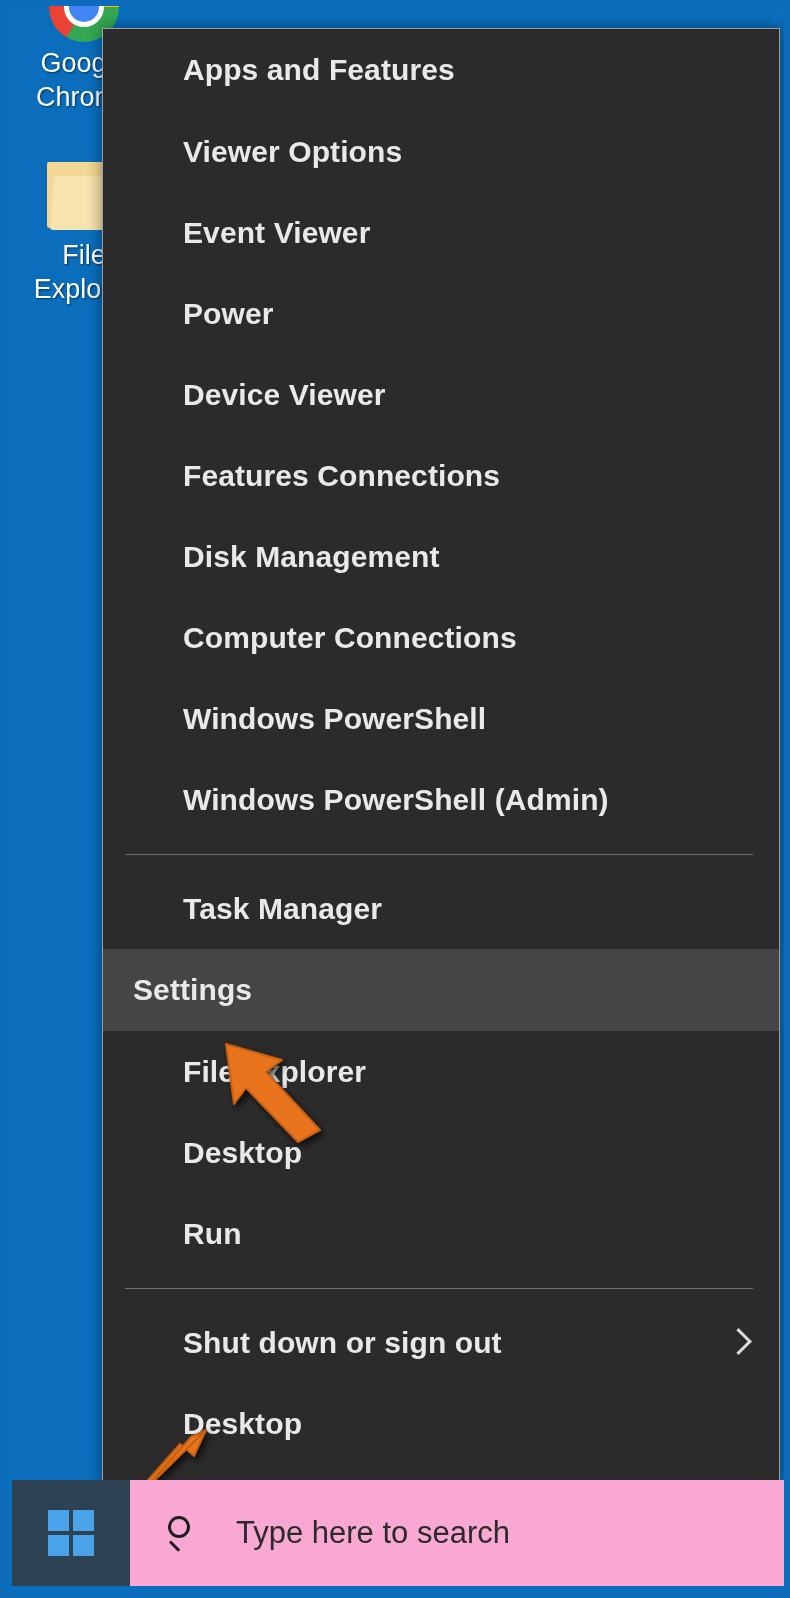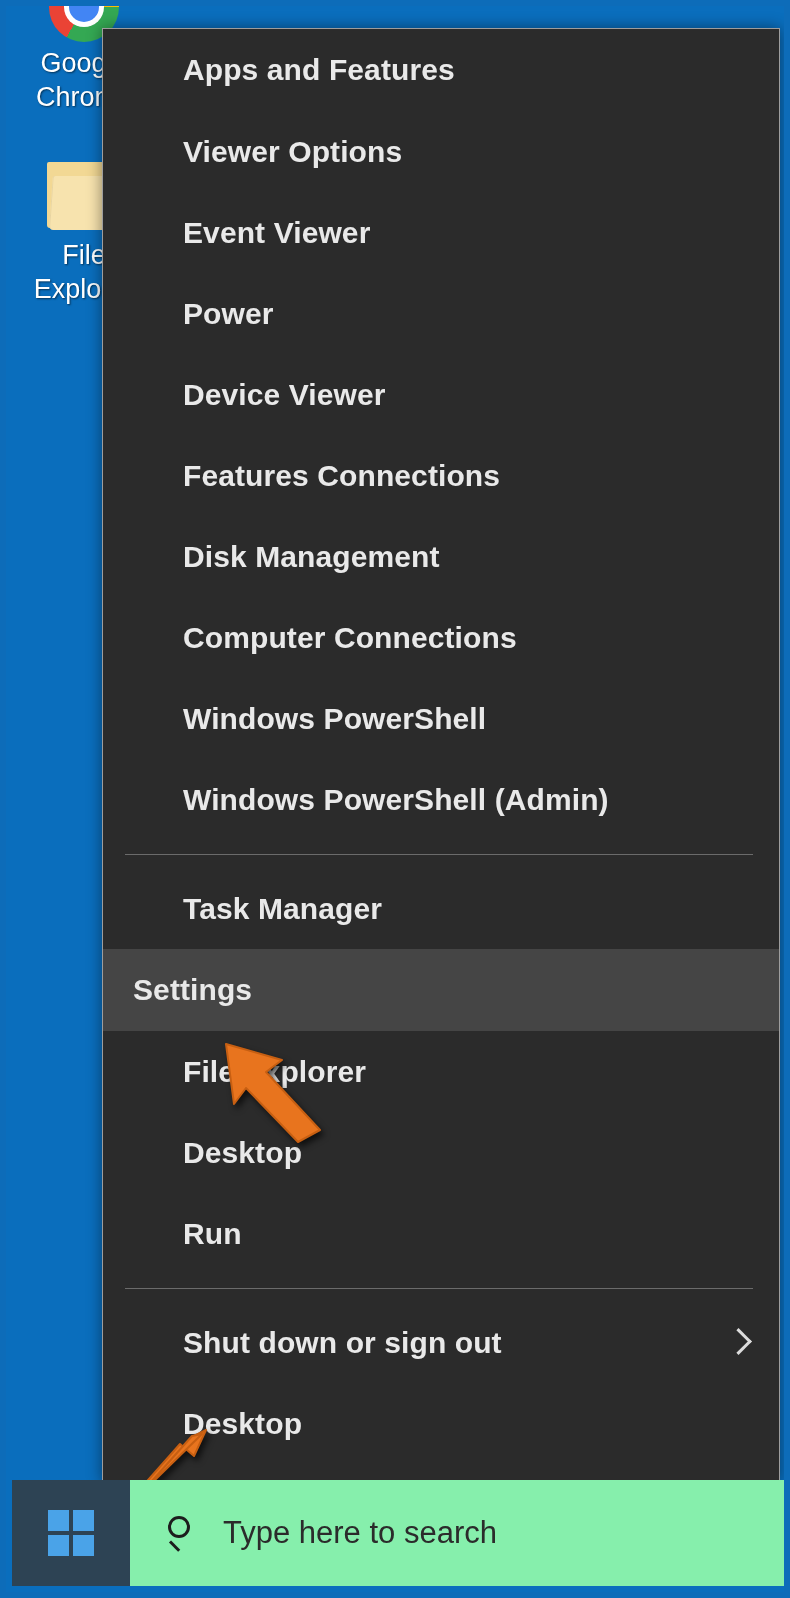--- a/index.html
+++ b/index.html
@@ -212,25 +212,25 @@
     grid-template-columns: 1fr 1fr;
     grid-template-rows: 1fr 1fr;
     gap: 4px;
   }
   .win-logo span {
     display: block;
     background: #4aa3e8;
   }
   #search-box {
     flex: 1 1 auto;
-    background: #86efac;
+    background: #f9a8d4;
     display: flex;
     align-items: center;
     padding-left: 36px;
-    gap: 21px;
+    gap: 34px;
   }
   .search-glyph {
     flex: 0 0 auto;
     position: relative;
     width: 36px;
     height: 36px;
   }
   .search-glyph::before {
     content: "";
     position: absolute;

